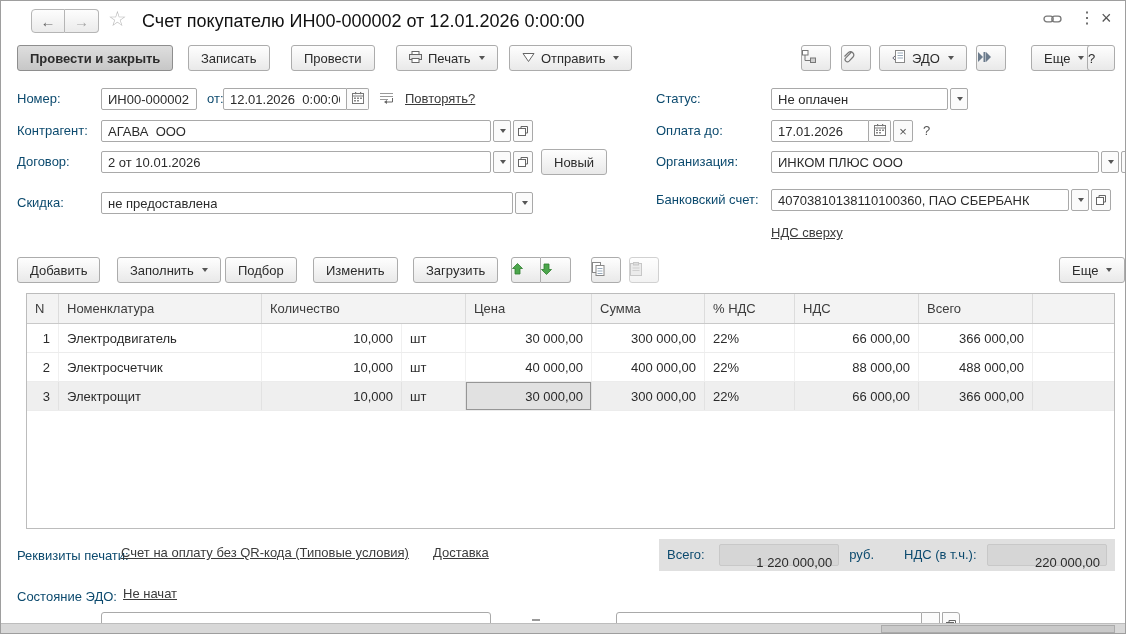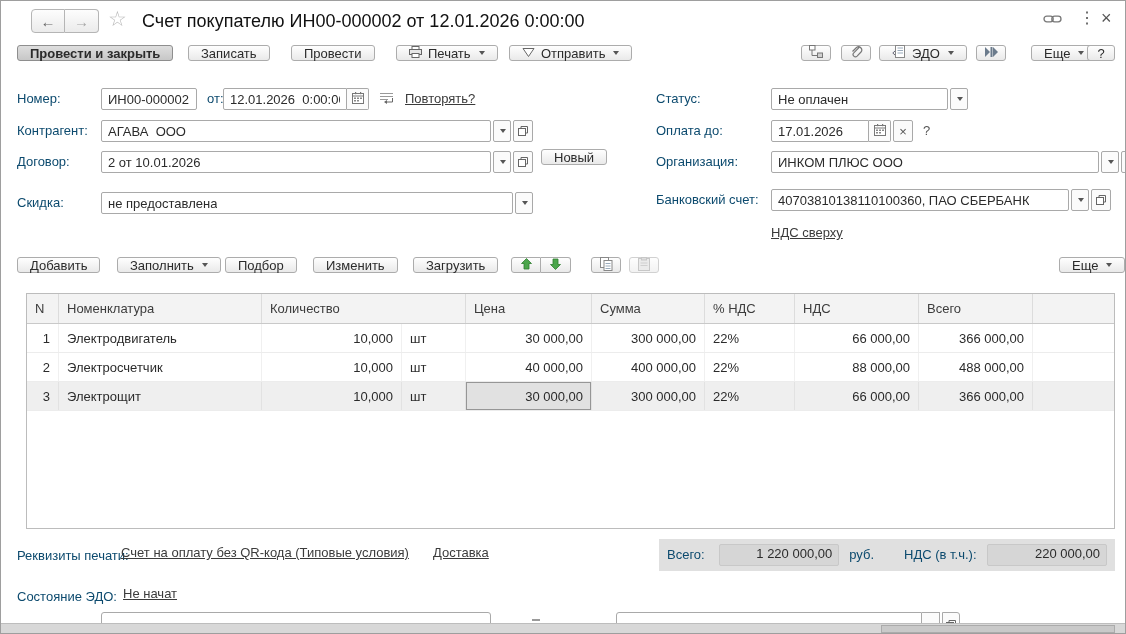--- a/index.html
+++ b/index.html
@@ -3,21 +3,21 @@
 <meta charset="utf-8">
 <style>
   html,body{margin:0;padding:0;background:#eef0f1}
   .win{position:relative;width:1126px;height:634px;background:#fff;border:1px solid #9e9e9e;
        box-sizing:border-box;overflow:hidden;font-family:"Liberation Sans",sans-serif;
        font-size:13px;color:#2b2b2b}
   .abs{position:absolute}
   .lbl{line-height:22px;color:#0c4a6e;white-space:nowrap}
   .link{color:#3b3b3b;text-decoration:underline;cursor:pointer;white-space:nowrap}
   
-  .btn{display:inline-flex;align-items:center;justify-content:center;gap:6px;height:16px;
+  .btn{display:inline-flex;align-items:center;gap:6px;height:26px;
        padding:0 12px;background:linear-gradient(#fefefe,#e9e9e9);border:1px solid #acacac;
        border-radius:3px;font-size:13px;color:#2b2b2b;cursor:pointer;box-sizing:border-box;
        white-space:nowrap}
   .btn.primary{background:linear-gradient(#dedede,#c7c7c7);border-color:#8e8e8e;font-weight:bold}
   .btn.icononly{width:30px;padding:0}
   .btn.disabled{opacity:.55;cursor:default}
   .caret{width:0;height:0;border-left:3.5px solid transparent;border-right:3.5px solid transparent;
          border-top:4px solid #555;margin-left:2px}
   
   .navgrp{display:flex}
@@ -53,21 +53,21 @@
   .num{justify-content:flex-end}
   .td.focus{background:#e1e1e1;box-shadow:inset 0 0 0 1px #969696}
   .col-n{width:32px}.col-name{width:203px}.col-qty{width:140px}.col-unit{width:64px}
   .col-price{width:126px}.col-sum{width:113px}.col-rate{width:90px}.col-vat{width:124px}
   .col-total{width:114px}.col-tail{flex:1;border-right:none}
   .col-qtyhdr{width:204px}
   
   .totbar{position:absolute;left:658px;top:538px;width:456px;height:32px;background:#e0e0e0;
           display:flex;align-items:center;box-sizing:border-box;padding:0 8px}
   .totbox{height:22px;background:#d6d6d6;border:1px solid #c8c8c8;border-radius:2px;
-          display:flex;align-items:flex-end;justify-content:flex-end;padding:4px 6px;box-sizing:border-box}
+          display:flex;align-items:flex-start;justify-content:flex-end;padding:10px 6px;box-sizing:border-box}
   
   .bstrip{position:absolute;left:0;right:0;bottom:0;height:9px;background:#d8d8d8;
           border-top:1px solid #bdbdbd;z-index:6}
   .bthumb{position:absolute;left:880px;bottom:0;width:234px;height:8px;background:#c9c9c9;
           border:1px solid #ababab;box-sizing:border-box}
   .dashmark{position:absolute;width:8px;height:2px;background:#9a9a9a}
   .cuts{z-index:1}
 </style>
 </head>
 <body>

